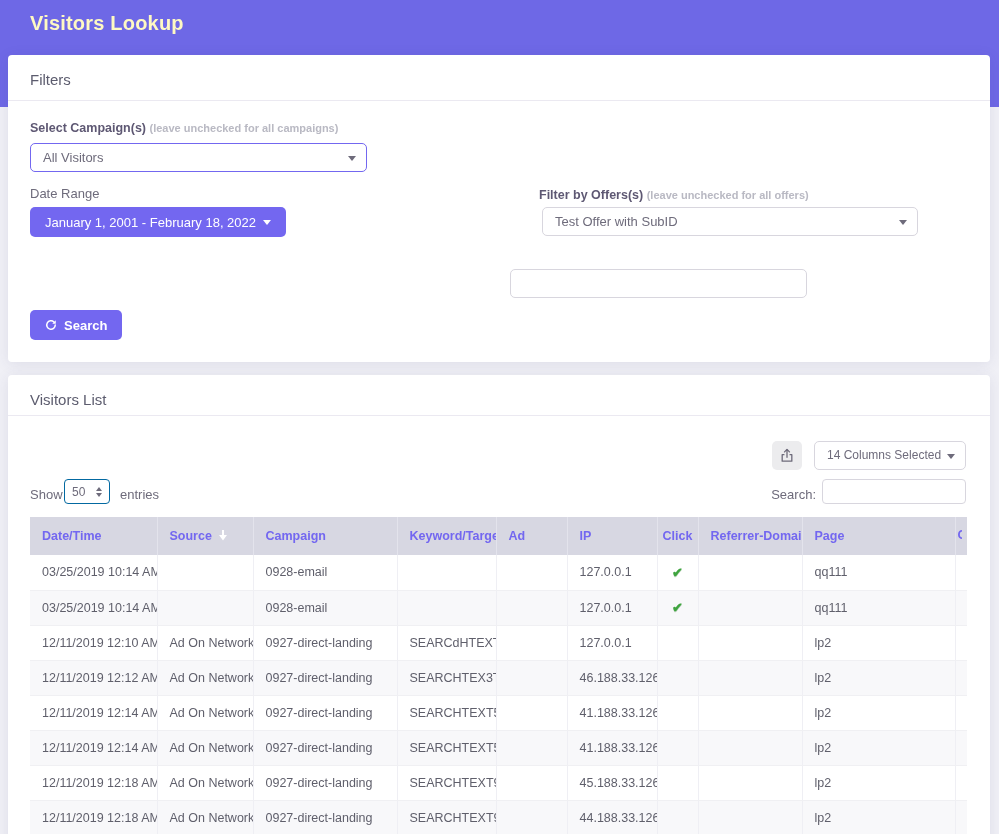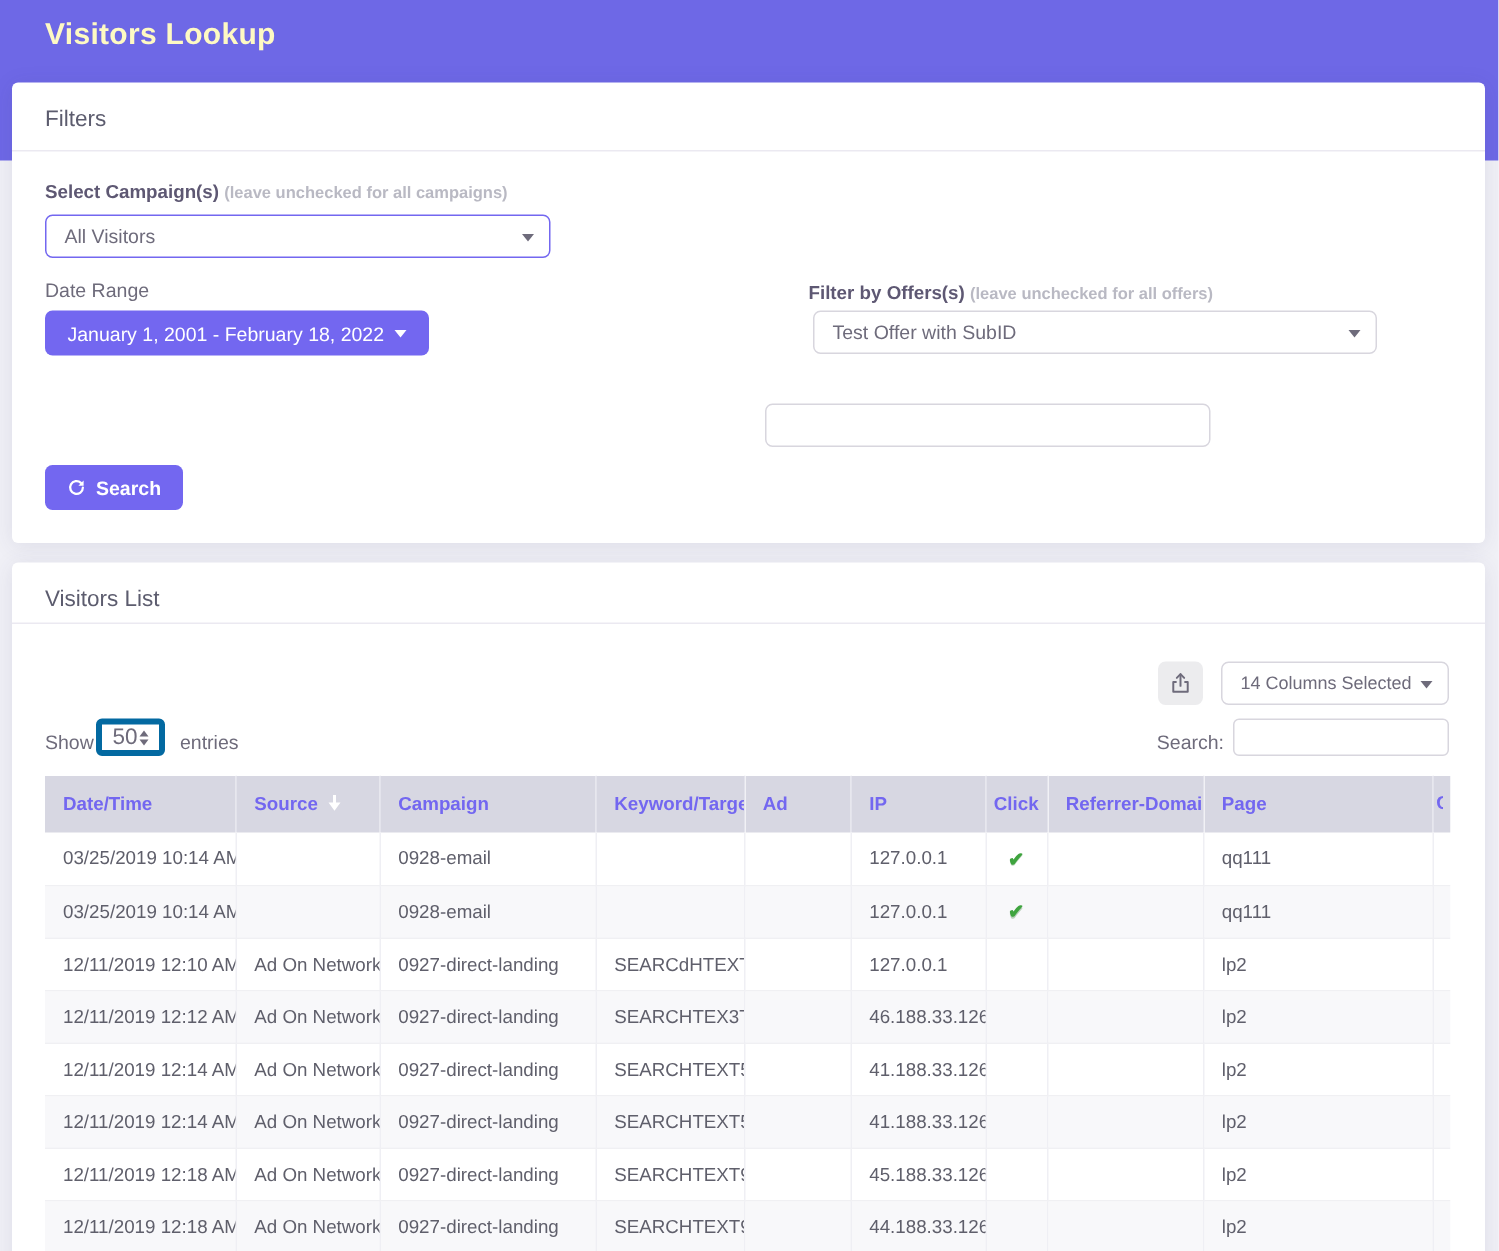--- a/index.html
+++ b/index.html
@@ -47,23 +47,23 @@
     font-family:inherit;font-size:13px;height:30px;display:inline-flex;align-items:center;gap:7px;
     padding:0 15px;cursor:pointer;white-space:nowrap;}
   #daterange-button{left:22px;top:152px;}
   #daterange-button .caret{width:0;height:0;border-left:4px solid transparent;
     border-right:4px solid transparent;border-top:5px solid #fff;}
   #search-button{left:22px;top:255px;font-weight:bold;}
   #export-button{position:absolute;left:764px;top:66px;width:30px;height:29px;background:#ececee;
     border:none;border-radius:5px;display:flex;align-items:center;justify-content:center;cursor:pointer;}
   #columns-dropdown{left:806px;top:66px;width:152px;height:29px;font-size:12px;}
   #show-label{position:absolute;left:22px;top:112px;}
-  #page-size-select{position:absolute;left:56px;top:104px;width:46px;height:25px;border:4px solid #0369a1;
+  #page-size-select{position:absolute;left:56px;top:104px;width:46px;height:25px;border:1px solid #0369a1;
     border-radius:4px;background:#fff;display:flex;align-items:center;justify-content:space-between;
-    padding:0 7px;font-size:15px;color:var(--text);cursor:pointer;text-align:right;}
+    padding:0 7px;font-size:12px;color:var(--text);cursor:pointer;text-align:right;}
   .updown{display:flex;flex-direction:column;gap:2px;}
   .updown i{display:block;width:0;height:0;border-left:3.5px solid transparent;border-right:3.5px solid transparent;}
   .updown .up{border-bottom:4px solid #6e6b7b;}
   .updown .down{border-top:4px solid #6e6b7b;}
   #entries-label{position:absolute;left:112px;top:112px;}
   #table-search-label{position:absolute;left:762px;top:112px;width:46px;text-align:right;}
   #table-search-input{left:814px;top:104px;width:144px;height:25px;border-radius:4px;}
   #table-wrap{position:absolute;left:22px;top:142px;width:937px;overflow:hidden;}
   table{border-collapse:collapse;table-layout:fixed;width:937px;}
   th{height:38px;background:var(--thead-bg);color:var(--primary);font-size:12.5px;text-align:left;

